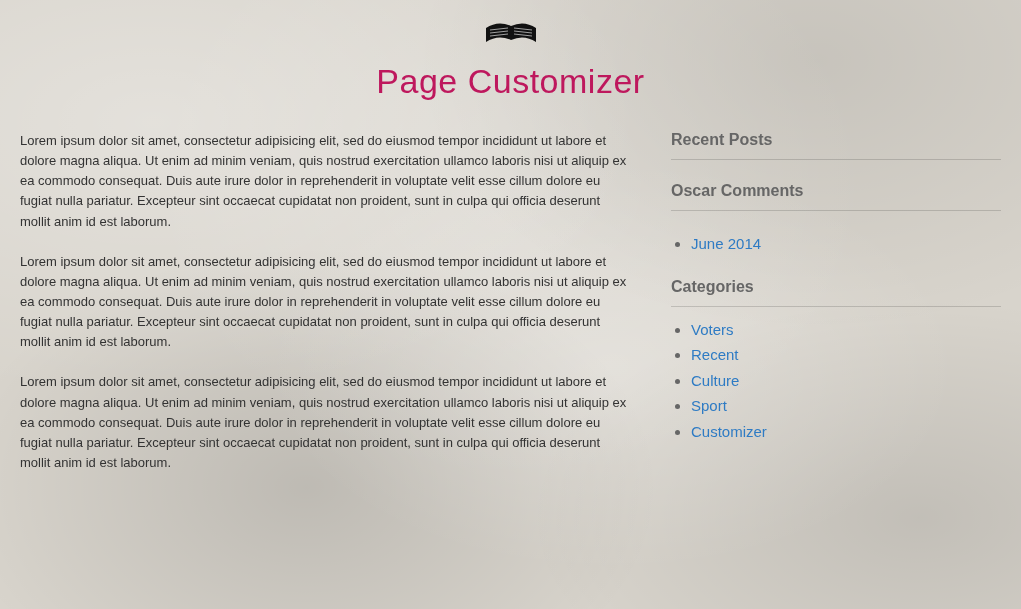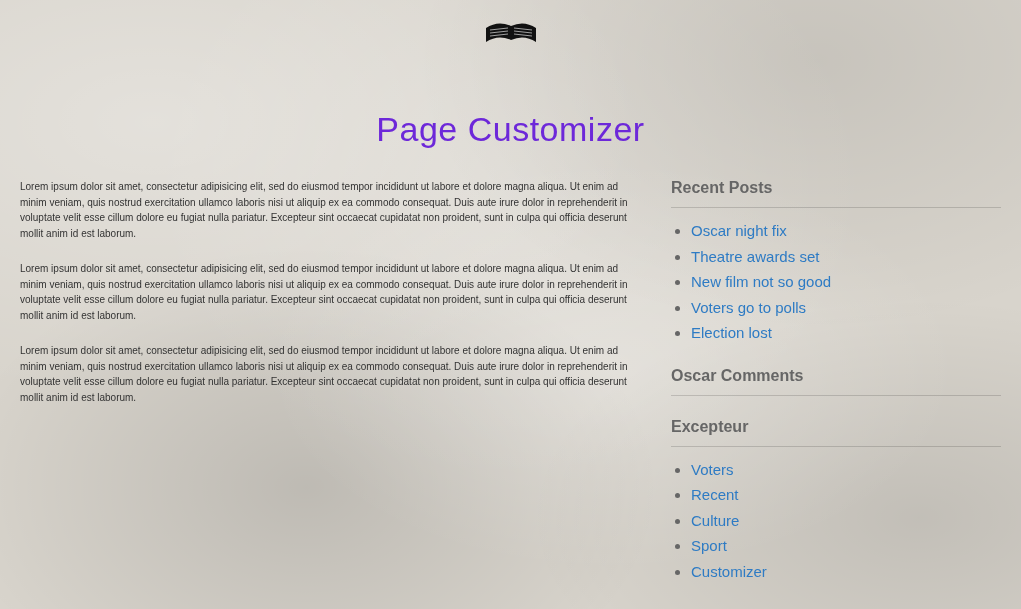--- a/index.html
+++ b/index.html
@@ -23,34 +23,33 @@
       padding-top: 20px;
       padding-bottom: 10px;
     }
     .book-icon {
       display: inline-block;
       margin-bottom: 8px;
     }
     .page-title {
       font-size: 34px;
       font-weight: 400;
-      color: #6d28d9;
+      color: #be185d;
       letter-spacing: 0.5px;
-      margin-top: 48px;
     }
     .container {
       display: flex;
       padding: 20px 20px 0 20px;
     }
     .main {
       flex: 1;
       padding-right: 40px;
     }
     .main p {
-      font-size: 10px;
+      font-size: 13px;
       line-height: 1.55;
       color: #333;
       margin-bottom: 20px;
     }
     .sidebar {
       width: 330px;
       font-size: 15px;
     }
     .widget {
       margin-bottom: 22px;
@@ -100,38 +99,34 @@
   <div class="main">
     <p>Lorem ipsum dolor sit amet, consectetur adipisicing elit, sed do eiusmod tempor incididunt ut labore et dolore magna aliqua. Ut enim ad minim veniam, quis nostrud exercitation ullamco laboris nisi ut aliquip ex ea commodo consequat. Duis aute irure dolor in reprehenderit in voluptate velit esse cillum dolore eu fugiat nulla pariatur. Excepteur sint occaecat cupidatat non proident, sunt in culpa qui officia deserunt mollit anim id est laborum.</p>
     <p>Lorem ipsum dolor sit amet, consectetur adipisicing elit, sed do eiusmod tempor incididunt ut labore et dolore magna aliqua. Ut enim ad minim veniam, quis nostrud exercitation ullamco laboris nisi ut aliquip ex ea commodo consequat. Duis aute irure dolor in reprehenderit in voluptate velit esse cillum dolore eu fugiat nulla pariatur. Excepteur sint occaecat cupidatat non proident, sunt in culpa qui officia deserunt mollit anim id est laborum.</p>
     <p>Lorem ipsum dolor sit amet, consectetur adipisicing elit, sed do eiusmod tempor incididunt ut labore et dolore magna aliqua. Ut enim ad minim veniam, quis nostrud exercitation ullamco laboris nisi ut aliquip ex ea commodo consequat. Duis aute irure dolor in reprehenderit in voluptate velit esse cillum dolore eu fugiat nulla pariatur. Excepteur sint occaecat cupidatat non proident, sunt in culpa qui officia deserunt mollit anim id est laborum.</p>
   </div>
 
   <aside class="sidebar">
 
     <div class="widget">
       <h3 class="widget-title">Recent Posts</h3>
-      <ul>
-        <li><a href="#">Oscar night fix</a></li>
-        <li><a href="#">Theatre awards set</a></li>
-        <li><a href="#">New film not so good</a></li>
-        <li><a href="#">Voters go to polls</a></li>
-        <li><a href="#">Election lost</a></li>
-      </ul>
     </div>
 
     <div class="widget">
       <h3 class="widget-title">Oscar Comments</h3>
     </div>
 
     <div class="widget">
+      <ul>
+        <li><a href="#">June 2014</a></li>
+      </ul>
     </div>
 
     <div class="widget">
-      <h3 class="widget-title">Excepteur</h3>
+      <h3 class="widget-title">Categories</h3>
       <ul>
         <li><a href="#">Voters</a></li>
         <li><a href="#">Recent</a></li>
         <li><a href="#">Culture</a></li>
         <li><a href="#">Sport</a></li>
         <li><a href="#">Customizer</a></li>
       </ul>
     </div>
 
   </aside>

